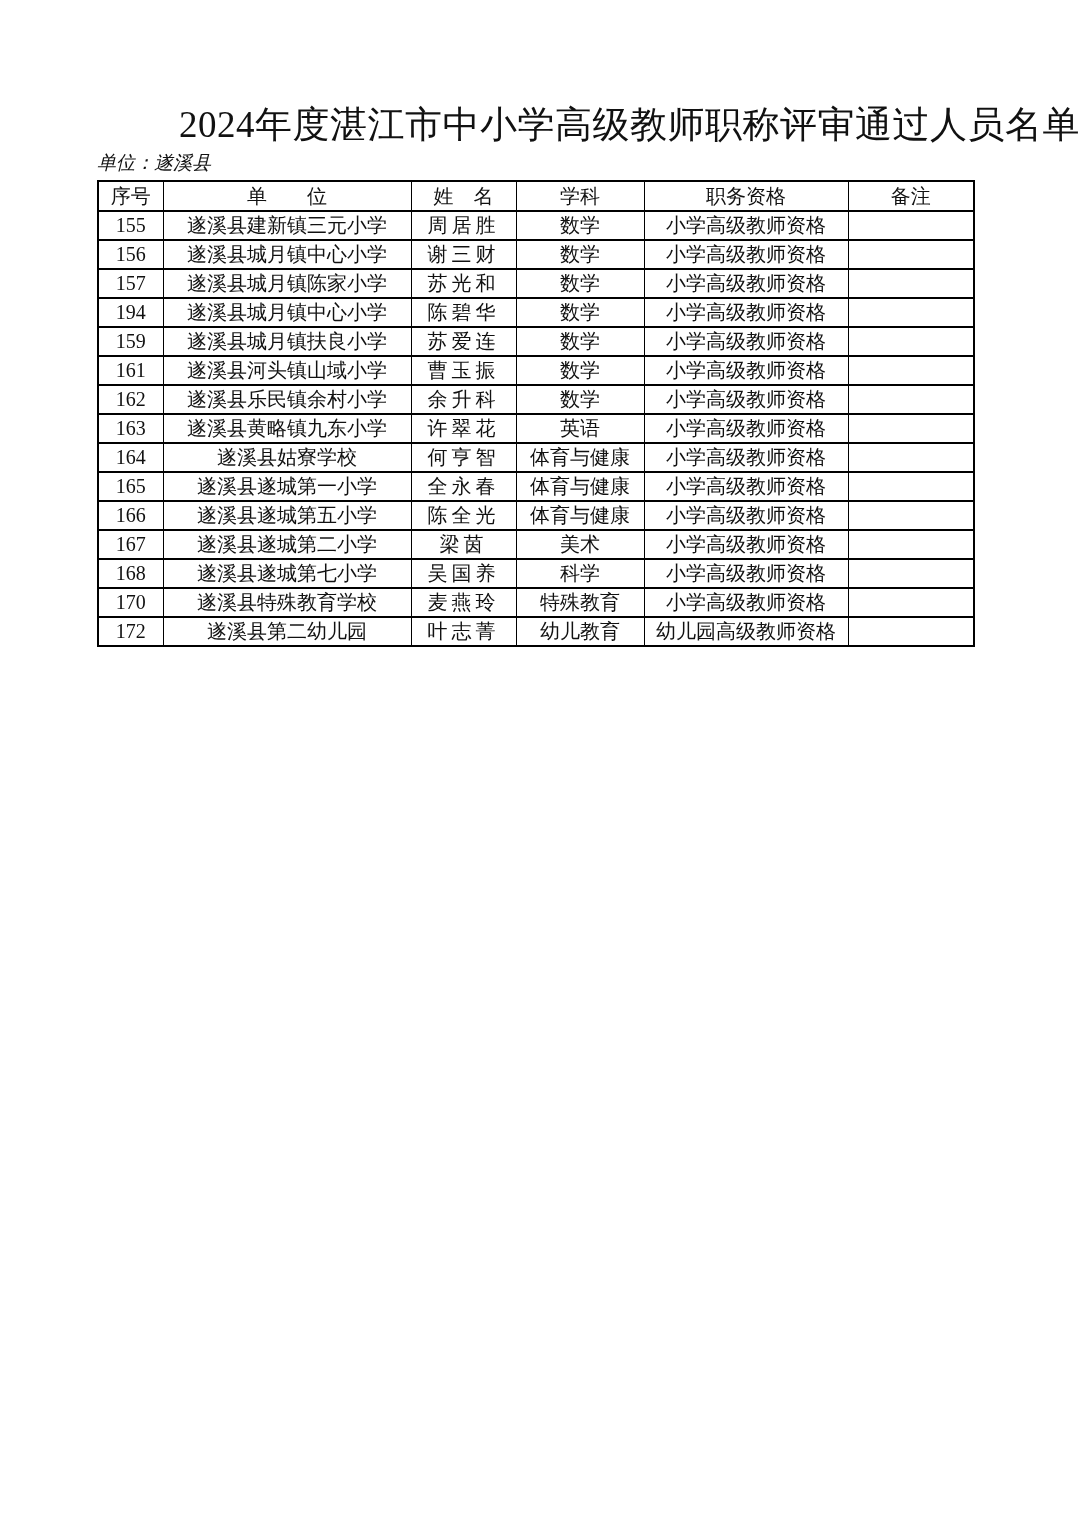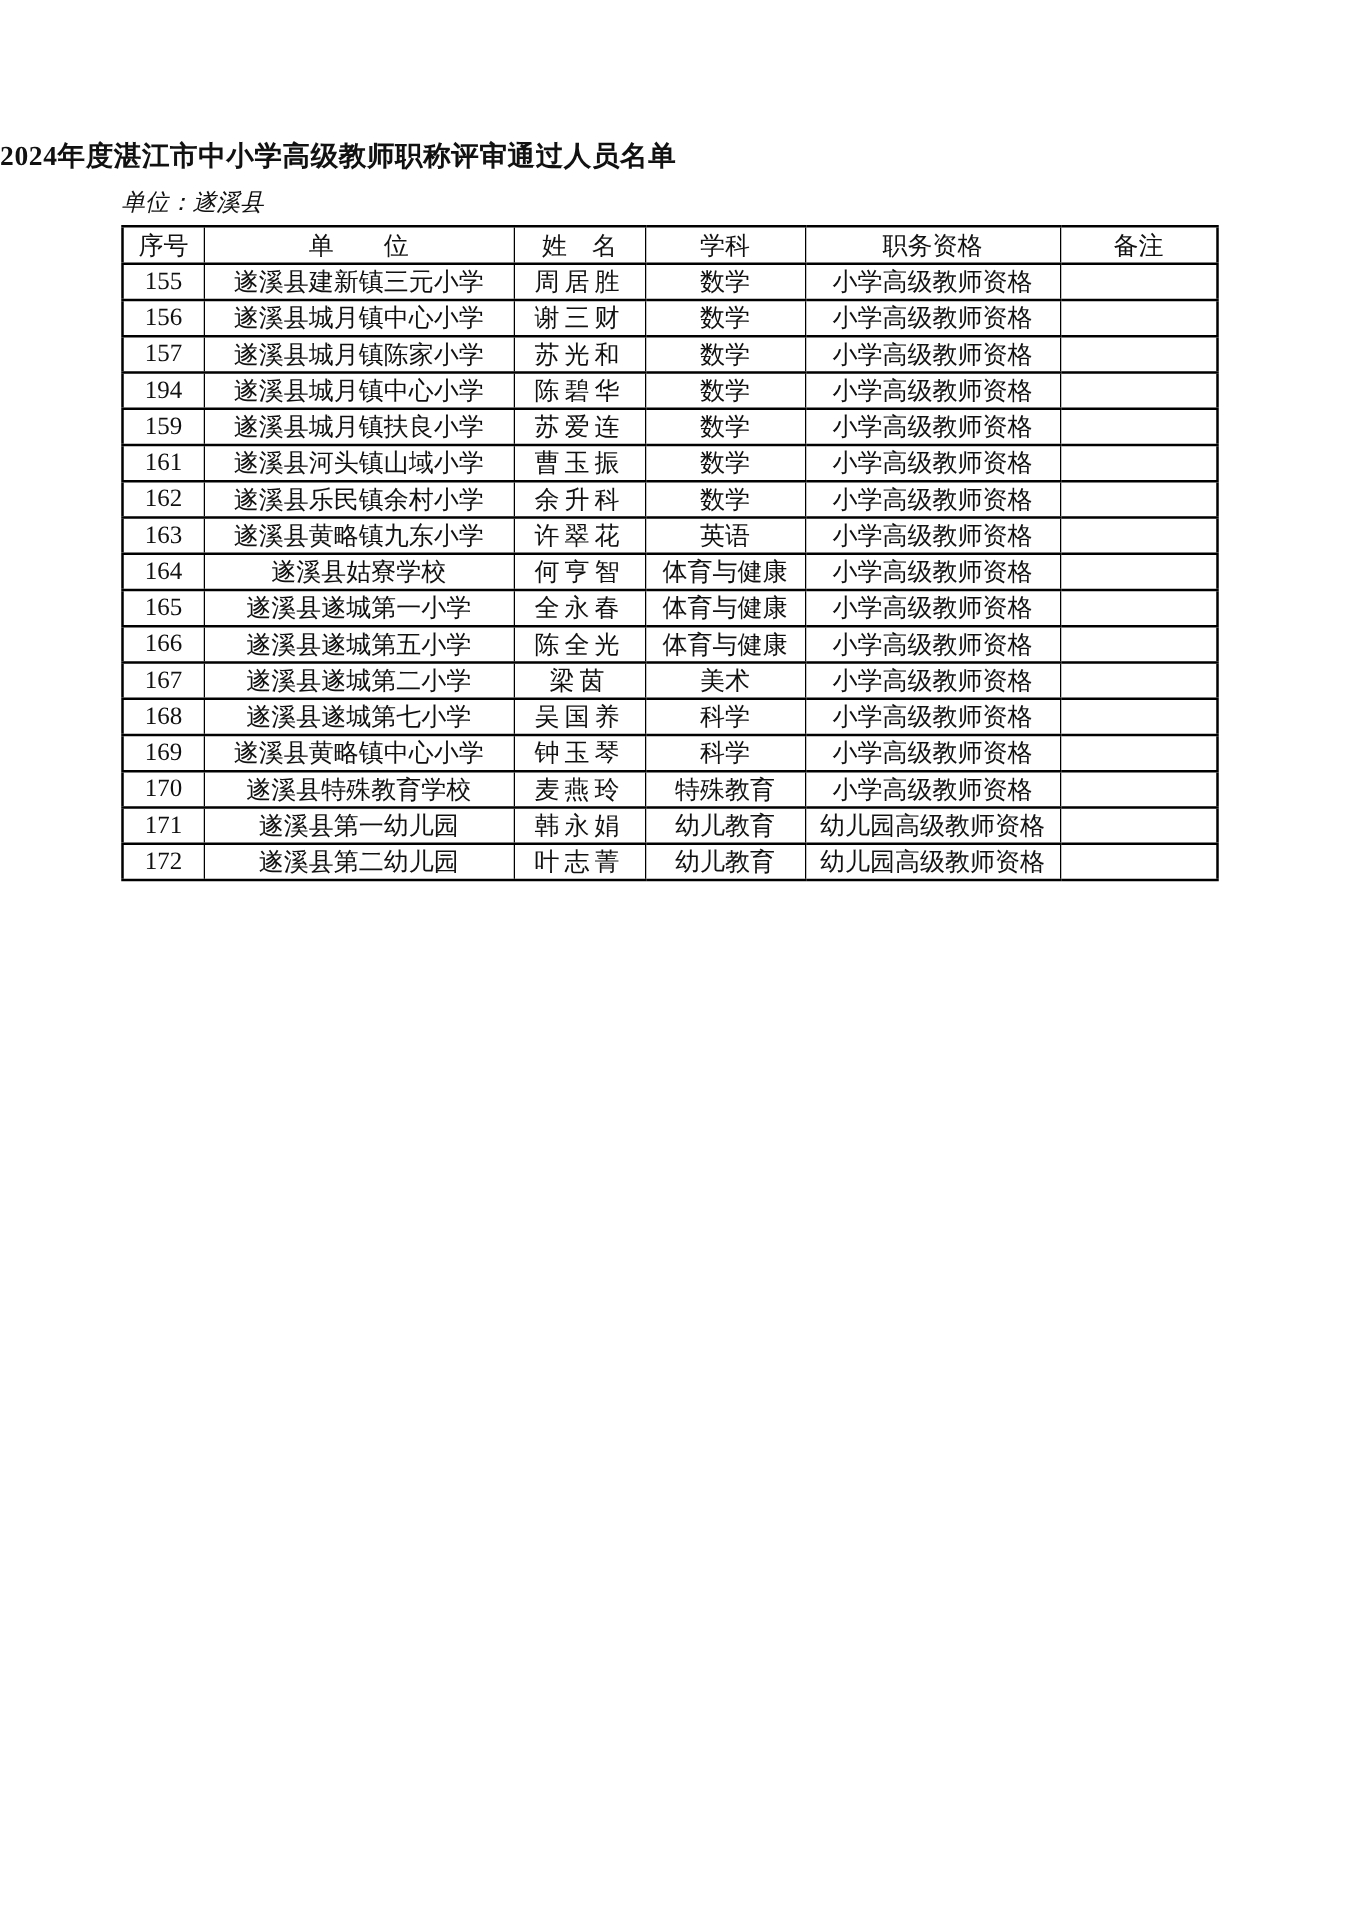--- a/index.html
+++ b/index.html
@@ -10,23 +10,23 @@
   body {
     width: 1080px;
     height: 1527px;
     font-family: "Liberation Serif", "DejaVu Serif", serif;
     color: #111111;
     position: relative;
     overflow: hidden;
   }
   .page-title {
     margin: 108px 0 0 0;
-    text-align: left;
-    font-size: 22px;
-    font-weight: 700;
+    text-align: right;
+    font-size: 37px;
+    font-weight: 400;
     letter-spacing: 0.5px;
     line-height: 34px;
   }
   .unit-line {
     margin: 8px 0 5px 97px;
     font-size: 19px;
     line-height: 25px;
     font-style: italic;
   }
   table.roster {
@@ -186,41 +186,25 @@
         </tr>
         <tr>
           <td class="cell-no">168</td>
           <td class="cell-unit">遂溪县遂城第七小学</td>
           <td class="cell-name">吴国养</td>
           <td class="cell-subject">科学</td>
           <td class="cell-qualification">小学高级教师资格</td>
           <td class="cell-remark"></td>
         </tr>
         <tr>
-          <td class="cell-no">169</td>
-          <td class="cell-unit">遂溪县黄略镇中心小学</td>
-          <td class="cell-name">钟玉琴</td>
-          <td class="cell-subject">科学</td>
-          <td class="cell-qualification">小学高级教师资格</td>
-          <td class="cell-remark"></td>
-        </tr>
-        <tr>
           <td class="cell-no">170</td>
           <td class="cell-unit">遂溪县特殊教育学校</td>
           <td class="cell-name">麦燕玲</td>
           <td class="cell-subject">特殊教育</td>
           <td class="cell-qualification">小学高级教师资格</td>
-          <td class="cell-remark"></td>
-        </tr>
-        <tr>
-          <td class="cell-no">171</td>
-          <td class="cell-unit">遂溪县第一幼儿园</td>
-          <td class="cell-name">韩永娟</td>
-          <td class="cell-subject">幼儿教育</td>
-          <td class="cell-qualification">幼儿园高级教师资格</td>
           <td class="cell-remark"></td>
         </tr>
         <tr>
           <td class="cell-no">172</td>
           <td class="cell-unit">遂溪县第二幼儿园</td>
           <td class="cell-name">叶志菁</td>
           <td class="cell-subject">幼儿教育</td>
           <td class="cell-qualification">幼儿园高级教师资格</td>
           <td class="cell-remark"></td>
         </tr>

